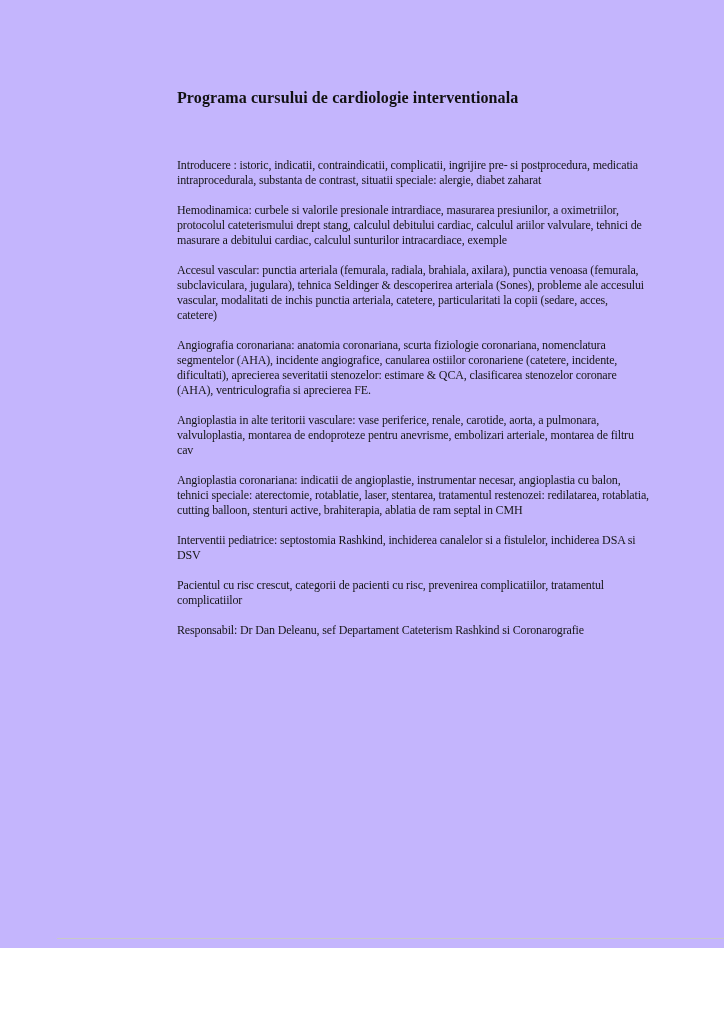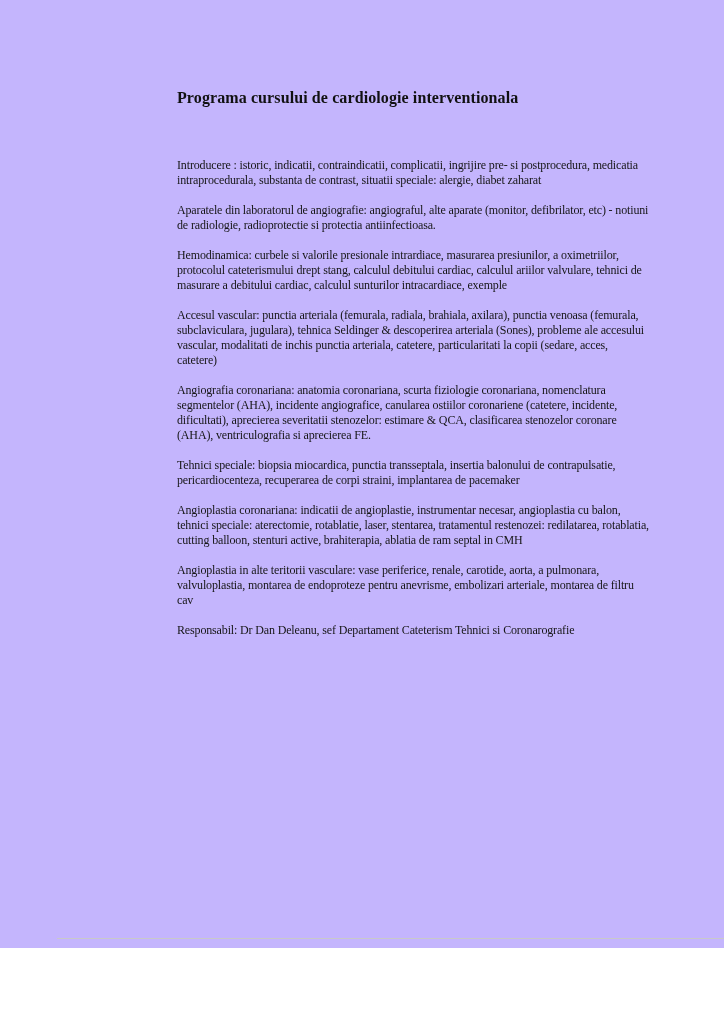--- a/index.html
+++ b/index.html
@@ -49,23 +49,23 @@
     background: #c9c9c9;
   }
 </style>
 </head>
 <body>
 
 <div class="page">
   <div class="content">
     <h1 class="doc-title">Programa cursului de cardiologie interventionala</h1>
     <p class="para">Introducere : istoric, indicatii, contraindicatii, complicatii, ingrijire pre- si postprocedura, medicatia intraprocedurala, substanta de contrast, situatii speciale: alergie, diabet zaharat</p>
-    <p class="para">Aparatele din laboratorul de angiografie: angiograful, alte aparate (monitor, defibrilator, etc) - notiuni de radiologie, radioprotectie si protectia antiinfectioasa.</p>
     <p class="para">Hemodinamica: curbele si valorile presionale intrardiace, masurarea presiunilor, a oximetriilor, protocolul cateterismului drept stang, calculul debitului cardiac, calculul ariilor valvulare, tehnici de masurare a debitului cardiac, calculul sunturilor intracardiace, exemple</p>
     <p class="para">Accesul vascular: punctia arteriala (femurala, radiala, brahiala, axilara), punctia venoasa (femurala, subclaviculara, jugulara), tehnica Seldinger &amp; descoperirea arteriala (Sones), probleme ale accesului vascular, modalitati de inchis punctia arteriala, catetere, particularitati la copii (sedare, acces, catetere)</p>
     <p class="para">Angiografia coronariana: anatomia coronariana, scurta fiziologie coronariana, nomenclatura segmentelor (AHA), incidente angiografice, canularea ostiilor coronariene (catetere, incidente, dificultati), aprecierea severitatii stenozelor: estimare &amp; QCA, clasificarea stenozelor coronare (AHA), ventriculografia si aprecierea FE.</p>
-    <p class="para">Tehnici speciale: biopsia miocardica, punctia transseptala, insertia balonului de contrapulsatie, pericardiocenteza, recuperarea de corpi straini, implantarea de pacemaker</p>
+    <p class="para">Angioplastia in alte teritorii vasculare: vase periferice, renale, carotide, aorta, a pulmonara, valvuloplastia, montarea de endoproteze pentru anevrisme, embolizari arteriale, montarea de filtru cav</p>
     <p class="para">Angioplastia coronariana: indicatii de angioplastie, instrumentar necesar, angioplastia cu balon, tehnici speciale: aterectomie, rotablatie, laser, stentarea, tratamentul restenozei: redilatarea, rotablatia, cutting balloon, stenturi active, brahiterapia, ablatia de ram septal in CMH</p>
-    <p class="para">Angioplastia in alte teritorii vasculare: vase periferice, renale, carotide, aorta, a pulmonara, valvuloplastia, montarea de endoproteze pentru anevrisme, embolizari arteriale, montarea de filtru cav</p>
-    <p class="para">Responsabil: Dr Dan Deleanu, sef Departament Cateterism Tehnici si Coronarografie</p>
+    <p class="para">Interventii pediatrice: septostomia Rashkind, inchiderea canalelor si a fistulelor, inchiderea DSA si DSV</p>
+    <p class="para">Pacientul cu risc crescut, categorii de pacienti cu risc, prevenirea complicatiilor, tratamentul complicatiilor</p>
+    <p class="para">Responsabil: Dr Dan Deleanu, sef Departament Cateterism Rashkind si Coronarografie</p>
   </div>
   <div class="page-bottom-edge"></div>
 </div>
 
 </body></html>

